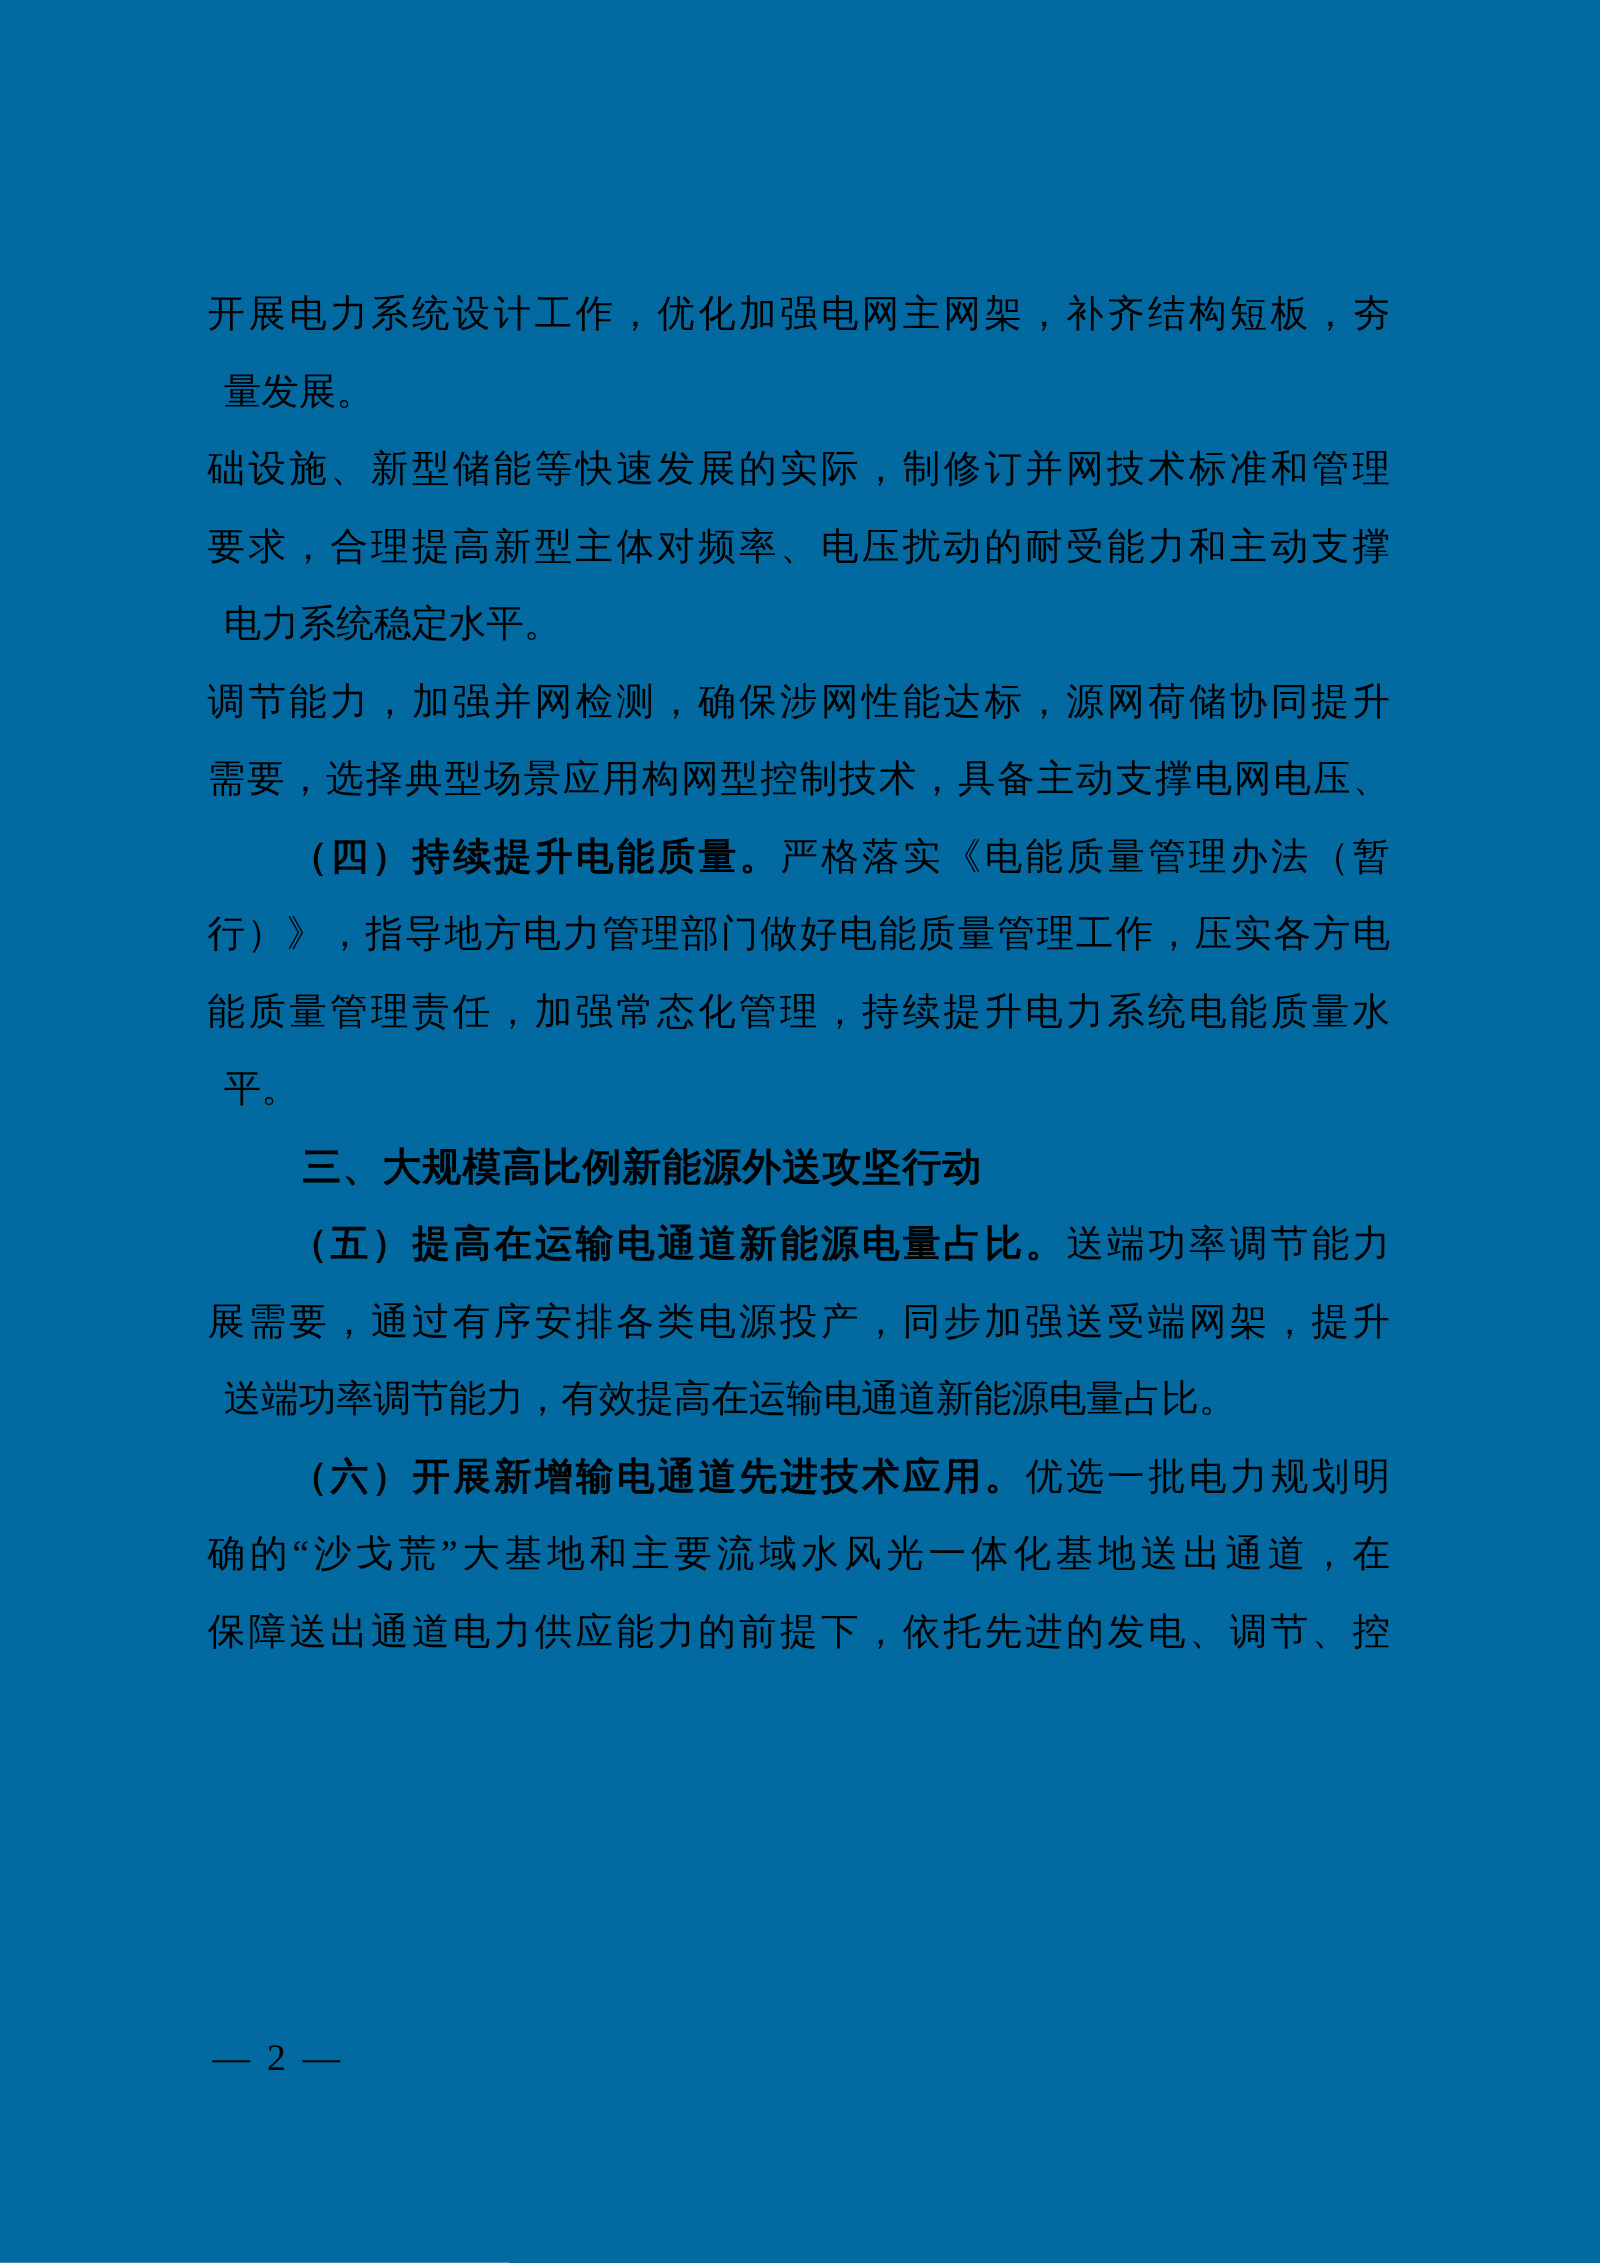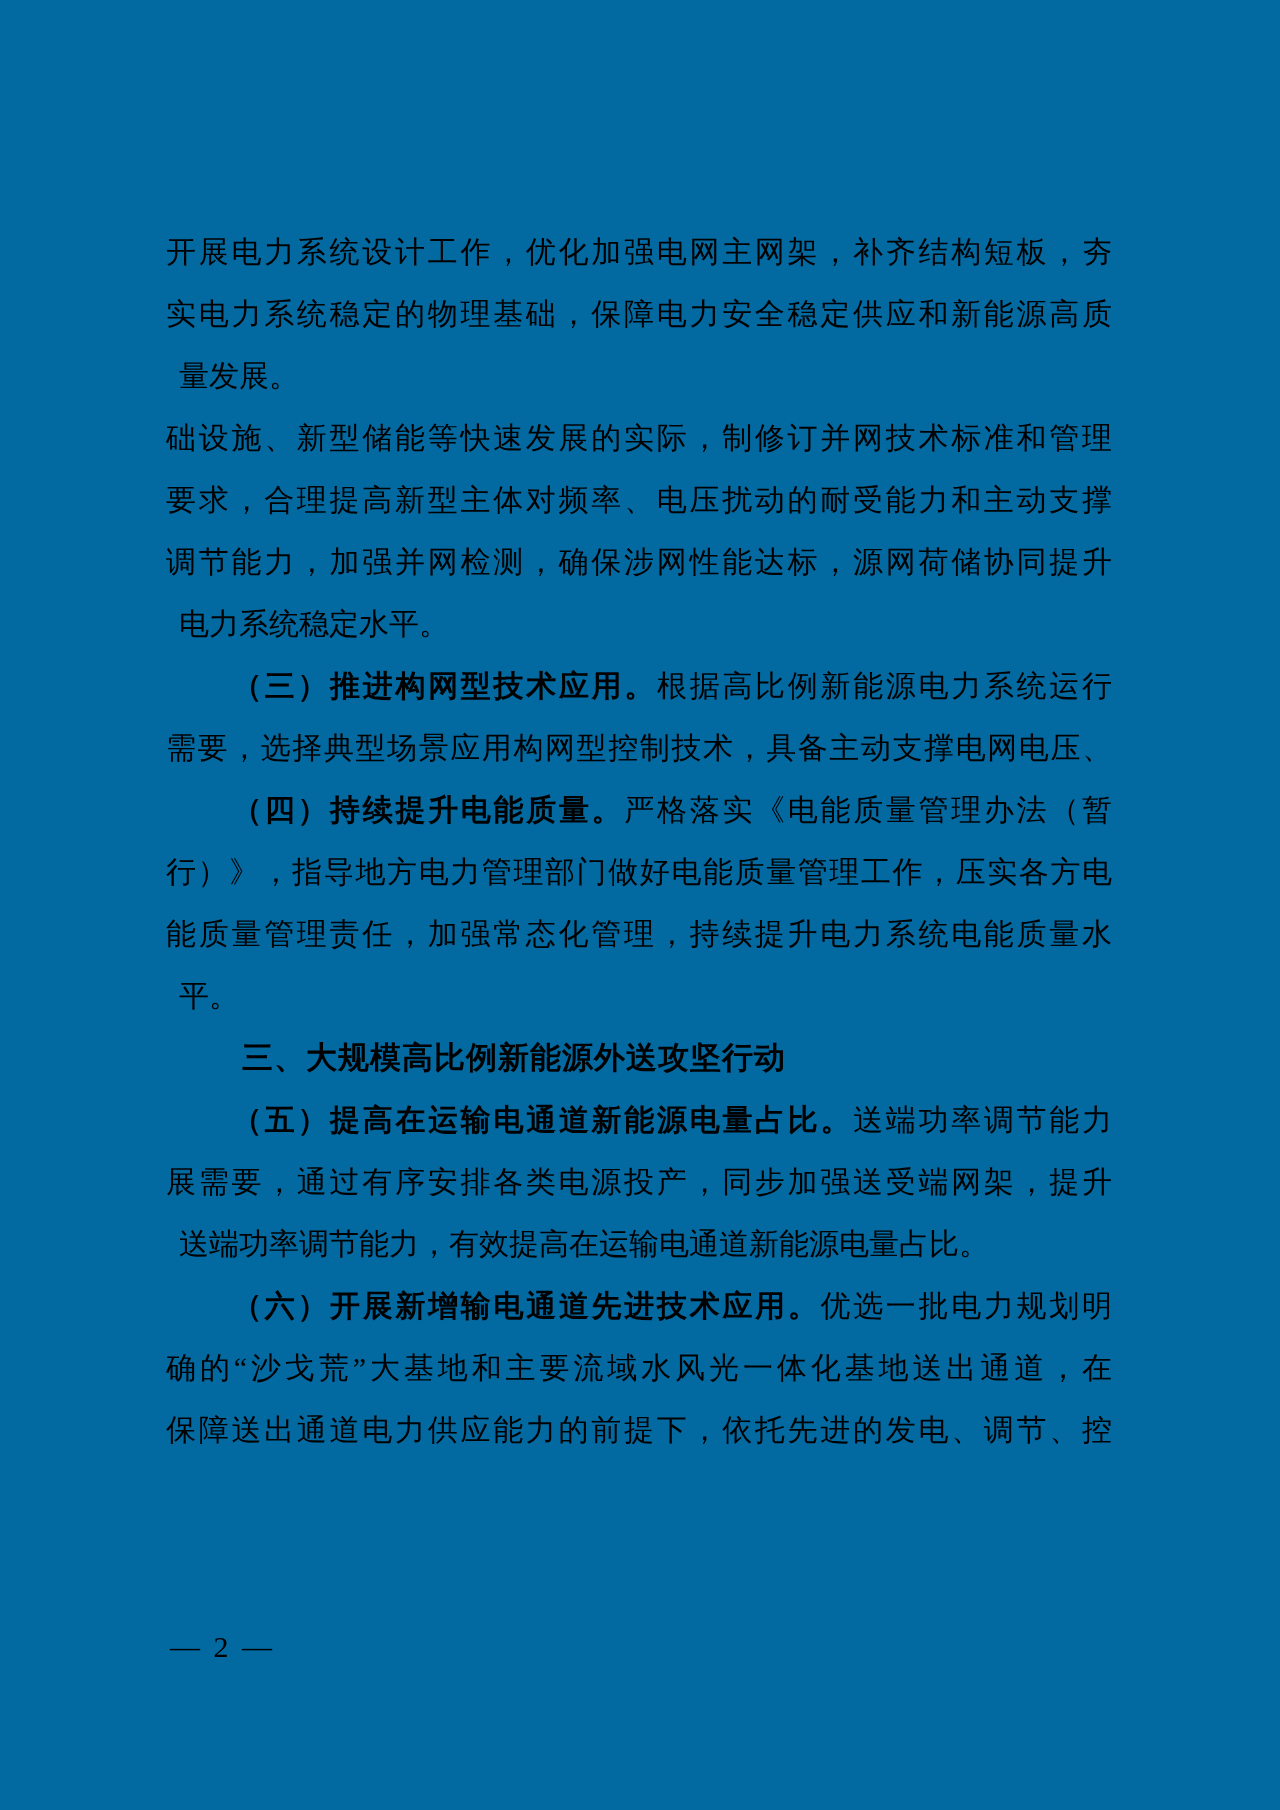--- a/index.html
+++ b/index.html
@@ -62,34 +62,32 @@
 </style>
 </head>
 <body>
 
 <div class="page">
 
   <div class="textblock">
 
     <div class="line"><span>开展电力系统设计工作，优化加强电网主网架，补齐结构短板，夯</span></div>
 
-    <div class="line"><span>实电力系统稳定的物理基础，保障电力安全稳定供应和新能源高质</span></div>
 
     <div class="line nofill"><span>量发展。</span></div>
 
 
     <div class="line"><span>础设施、新型储能等快速发展的实际，制修订并网技术标准和管理</span></div>
 
     <div class="line"><span>要求，合理提高新型主体对频率、电压扰动的耐受能力和主动支撑</span></div>
 
+    <div class="line nofill"><span>电力系统稳定水平。</span></div>
+
     <div class="line"><span>调节能力，加强并网检测，确保涉网性能达标，源网荷储协同提升</span></div>
 
-    <div class="line nofill"><span>电力系统稳定水平。</span></div>
-
-    <div class="line indent"><span class="lead">（三）推进构网型技术应用。</span><span>根据高比例新能源电力系统运行</span></div>
 
     <div class="line"><span>需要，选择典型场景应用构网型控制技术，具备主动支撑电网电压、</span></div>
 
 
     <div class="line indent"><span class="lead">（四）持续提升电能质量。</span><span>严格落实《电能质量管理办法（暂</span></div>
 
     <div class="line"><span>行）》，指导地方电力管理部门做好电能质量管理工作，压实各方电</span></div>
 
     <div class="line"><span>能质量管理责任，加强常态化管理，持续提升电力系统电能质量水</span></div>
 

